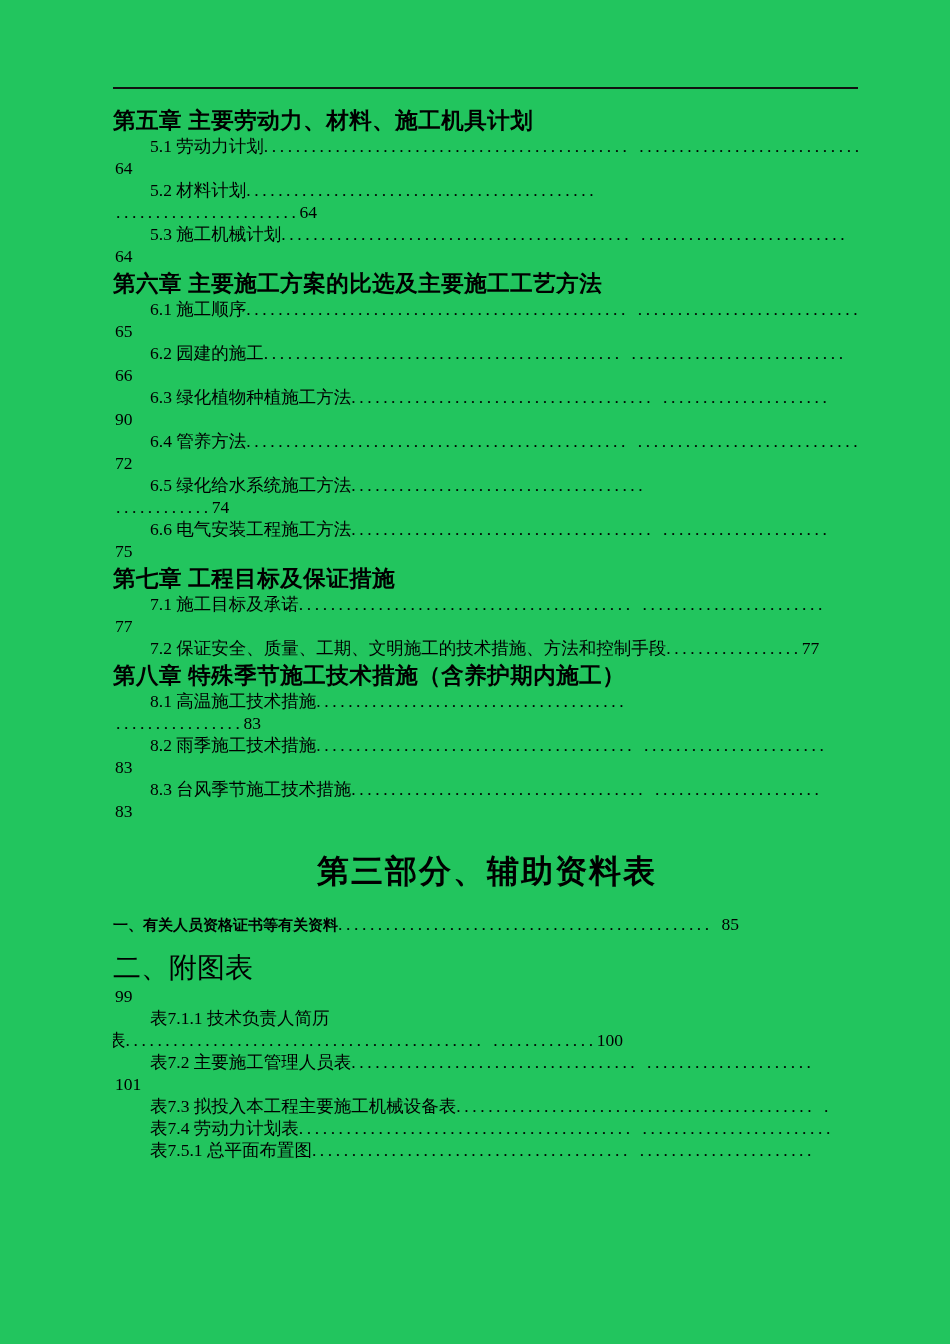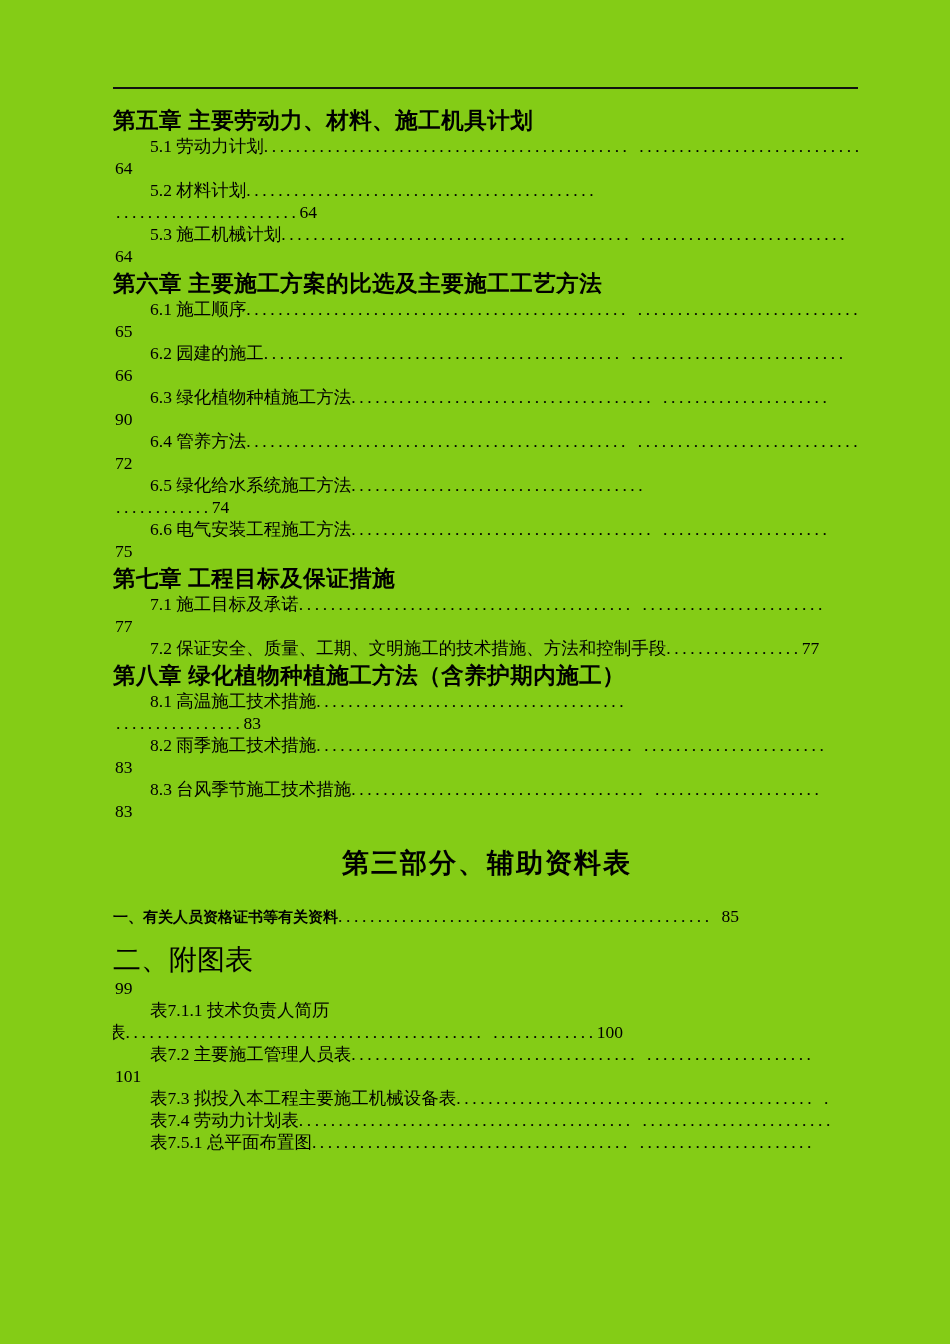--- a/index.html
+++ b/index.html
@@ -4,21 +4,21 @@
 <style>
   html, body {
     margin: 0;
     padding: 0;
     background: #ffffff;
   }
   .page {
     position: relative;
     width: 950px;
     height: 1344px;
-    background: #84cc16;
+    background: #22c55e;
     color: #000000;
     font-family: "Liberation Serif", "DejaVu Serif", serif;
     overflow: hidden;
   }
   .top-rule {
     position: absolute;
     left: 113px;
     top: 87px;
     width: 745px;
     height: 2px;
@@ -45,24 +45,24 @@
   .cont { margin-left: -5px; }
   .chapter {
     font-weight: bold;
     font-size: 22.5px;
     line-height: 28px;
     margin-top: 3px;
     letter-spacing: 0.5px;
   }
   .part-title {
     font-weight: bold;
-    font-size: 27px;
+    font-size: 32px;
     line-height: 42px;
     text-align: center;
-    margin-top: 20px;
+    margin-top: 28px;
     margin-bottom: 16px;
     letter-spacing: 2px;
   }
   .section {
     font-weight: normal;
     font-size: 28px;
     line-height: 30px;
     margin-top: 12px;
     margin-bottom: 2px;
   }
@@ -102,21 +102,21 @@
       <div class="line entry"><span class="txt">6.4 管养方法</span><span class="dots">................................................</span><span class="txt">  </span><span class="dots">............................</span></div>
       <div class="line pagenum"><span class="txt">72</span></div>
       <div class="line entry"><span class="txt">6.5 绿化给水系统施工方法</span><span class="dots">.....................................</span></div>
       <div class="line cont"><span class="dots">.............</span><span class="txt">74</span></div>
       <div class="line entry"><span class="txt">6.6 电气安装工程施工方法</span><span class="dots">......................................</span><span class="txt">  </span><span class="dots">.....................</span></div>
       <div class="line pagenum"><span class="txt">75</span></div>
       <div class="line chapter"><span class="txt">第七章 工程目标及保证措施</span></div>
       <div class="line entry"><span class="txt">7.1 施工目标及承诺</span><span class="dots">..........................................</span><span class="txt">  </span><span class="dots">.......................</span></div>
       <div class="line pagenum"><span class="txt">77</span></div>
       <div class="line entry"><span class="txt">7.2 保证安全、质量、工期、文明施工的技术措施、方法和控制手段</span><span class="dots">.................</span><span class="txt">77</span></div>
-      <div class="line chapter"><span class="txt">第八章 绿化植物种植施工方法（含养护期内施工）</span></div>
+      <div class="line chapter"><span class="txt">第八章 特殊季节施工技术措施（含养护期内施工）</span></div>
       <div class="line entry"><span class="txt">8.1 高温施工技术措施</span><span class="dots">.......................................</span></div>
       <div class="line cont"><span class="dots">.................</span><span class="txt">83</span></div>
       <div class="line entry"><span class="txt">8.2 雨季施工技术措施</span><span class="dots">........................................</span><span class="txt">  </span><span class="dots">.......................</span></div>
       <div class="line pagenum"><span class="txt">83</span></div>
       <div class="line entry"><span class="txt">8.3 台风季节施工技术措施</span><span class="dots">.....................................</span><span class="txt">  </span><span class="dots">.....................</span></div>
       <div class="line pagenum"><span class="txt">83</span></div>
       <div class="line part-title"><span class="txt">第三部分、辅助资料表</span></div>
       <div class="line section-mixed"><span class="bold-label">一、有关人员资格证书等有关资料</span><span class="dots">...............................................</span><span class="txt">  85</span></div>
       <div class="line section"><span class="txt">二、附图表</span></div>
       <div class="line pagenum"><span class="txt">99</span></div>

